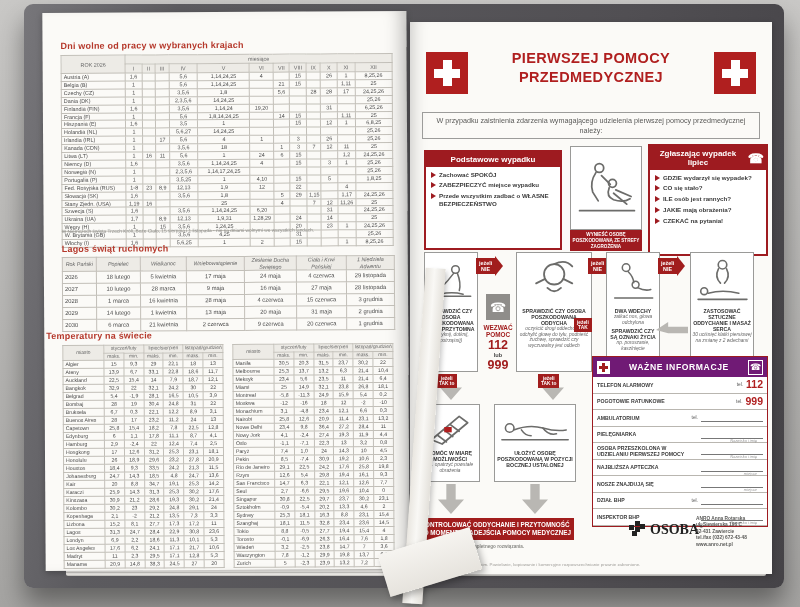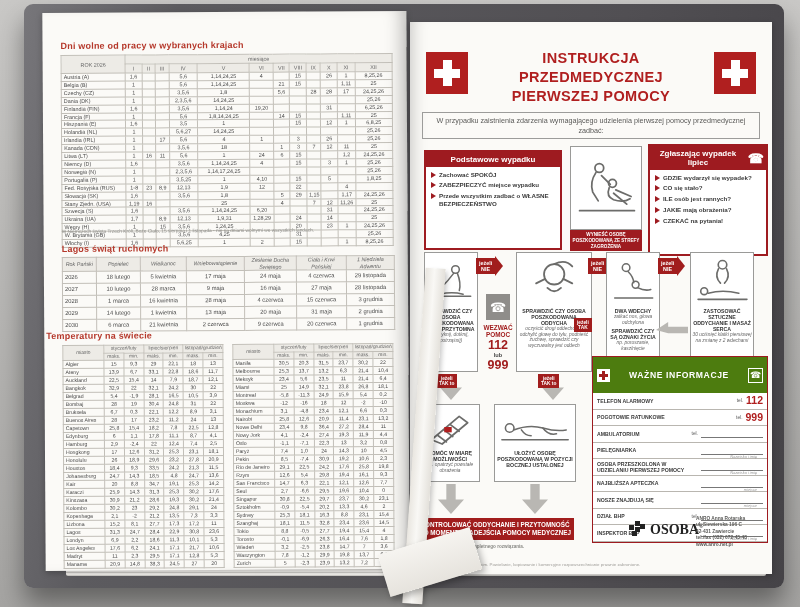--- a/index.html
+++ b/index.html
@@ -70,21 +70,21 @@
   .arr-l{position:absolute;height:16px;background:#b9b7b3;clip-path:polygon(0 50%,38% 0,38% 30%,100% 30%,100% 70%,38% 70%)}
   .tak-tag{position:absolute;background:#a11d1d;color:#fff;font-size:4.8px;font-weight:bold;
         line-height:5.6px;text-align:center;padding:1.5px 3px;z-index:2;white-space:pre-line}
   .arr-d{position:absolute;background:#b9b7b3;clip-path:polygon(32% 0,68% 0,68% 52%,100% 52%,50% 100%,0 52%,32% 52%)}
   .phonebox{position:absolute;background:#8f8d8a;color:#fff;display:flex;align-items:center;justify-content:center}
   .call-wrap{position:absolute;text-align:center}
   .call-t{color:#a11d1d;font-weight:bold;font-size:6.4px;line-height:7.4px}
   .call-n{color:#a11d1d;font-weight:bold;font-size:12.5px;line-height:13px}
   .call-lub{color:#444;font-size:5.6px;line-height:7px;font-weight:bold}
   .imp{position:absolute;left:182px;top:334px;width:174px;border:1px solid #9e1b20;background:#fff}
-  .imp-h{background:#4d7c0f;height:20px;display:flex;align-items:center;padding:8px 4px;gap:4px}
+  .imp-h{background:#701a75;height:20px;display:flex;align-items:center;padding:0 4px;gap:4px}
   .imp-h .title{flex:1;text-align:center;color:#fff;font-weight:bold;font-size:8.6px;letter-spacing:.6px}
   .mini-cross{width:13px;height:13px;background:#fff;position:relative;flex:none}
   .mini-cross::before{content:"";position:absolute;left:2px;top:5px;width:9px;height:3px;background:#a11d1d}
   .mini-cross::after{content:"";position:absolute;left:5px;top:2px;width:3px;height:9px;background:#a11d1d}
   .mini-phone{width:13px;height:13px;border:1px solid #fff;color:#fff;font-size:9px;line-height:12px;text-align:center;flex:none}
   .info-row{display:flex;align-items:center;border-bottom:.5px solid #b9b6b0;padding:1.5px 4px;min-height:12.5px}
   .info-label{flex:1;font-size:5.2px;font-weight:bold;color:#3a3a3a;line-height:6px;padding-right:3px}
   .info-prefix{font-size:4.8px;color:#555;margin-right:3px}
   .info-value{font-size:10.5px;font-weight:bold;color:#b01f1f;line-height:11px}
   .wline{width:62px;border-bottom:.7px solid #777;height:8px;position:relative;flex:none}
@@ -1087,26 +1087,25 @@
           </tr>
         </tbody>
     </table>
   </div>
 </div>
 
 <div class="page right">
   <div class="cross" style="left:16px;top:30px"></div>
   <div class="cross" style="left:304px;top:30px"></div>
   <div class="rp-title">
-    <div>INSTRUKCJA</div>
+    <div>PIERWSZEJ POMOCY</div>
     <div>PRZEDMEDYCZNEJ</div>
-    <div>PIERWSZEJ POMOCY</div>
-  </div>
-
-  <div class="intro">W przypadku zaistnienia zdarzenia wymagającego udzielenia pierwszej pomocy przedmedycznej zadbać:</div>
+  </div>
+
+  <div class="intro">W przypadku zaistnienia zdarzenia wymagającego udzielenia pierwszej pomocy przedmedycznej należy:</div>
 
   <div class="redbox" style="left:14px;top:128px;width:134px;height:96px">
     <div class="redbox-h">Podstawowe wypadku</div>
     <div>
         <div class="rule-item">
           <span class="tri"></span>
           <span>Zachować SPOKÓJ</span>
         </div>
         <div class="rule-item">
           <span class="tri"></span>

